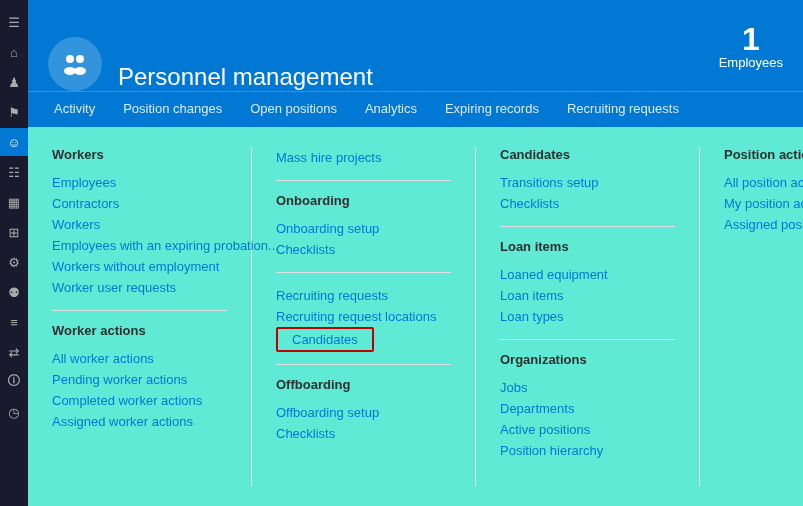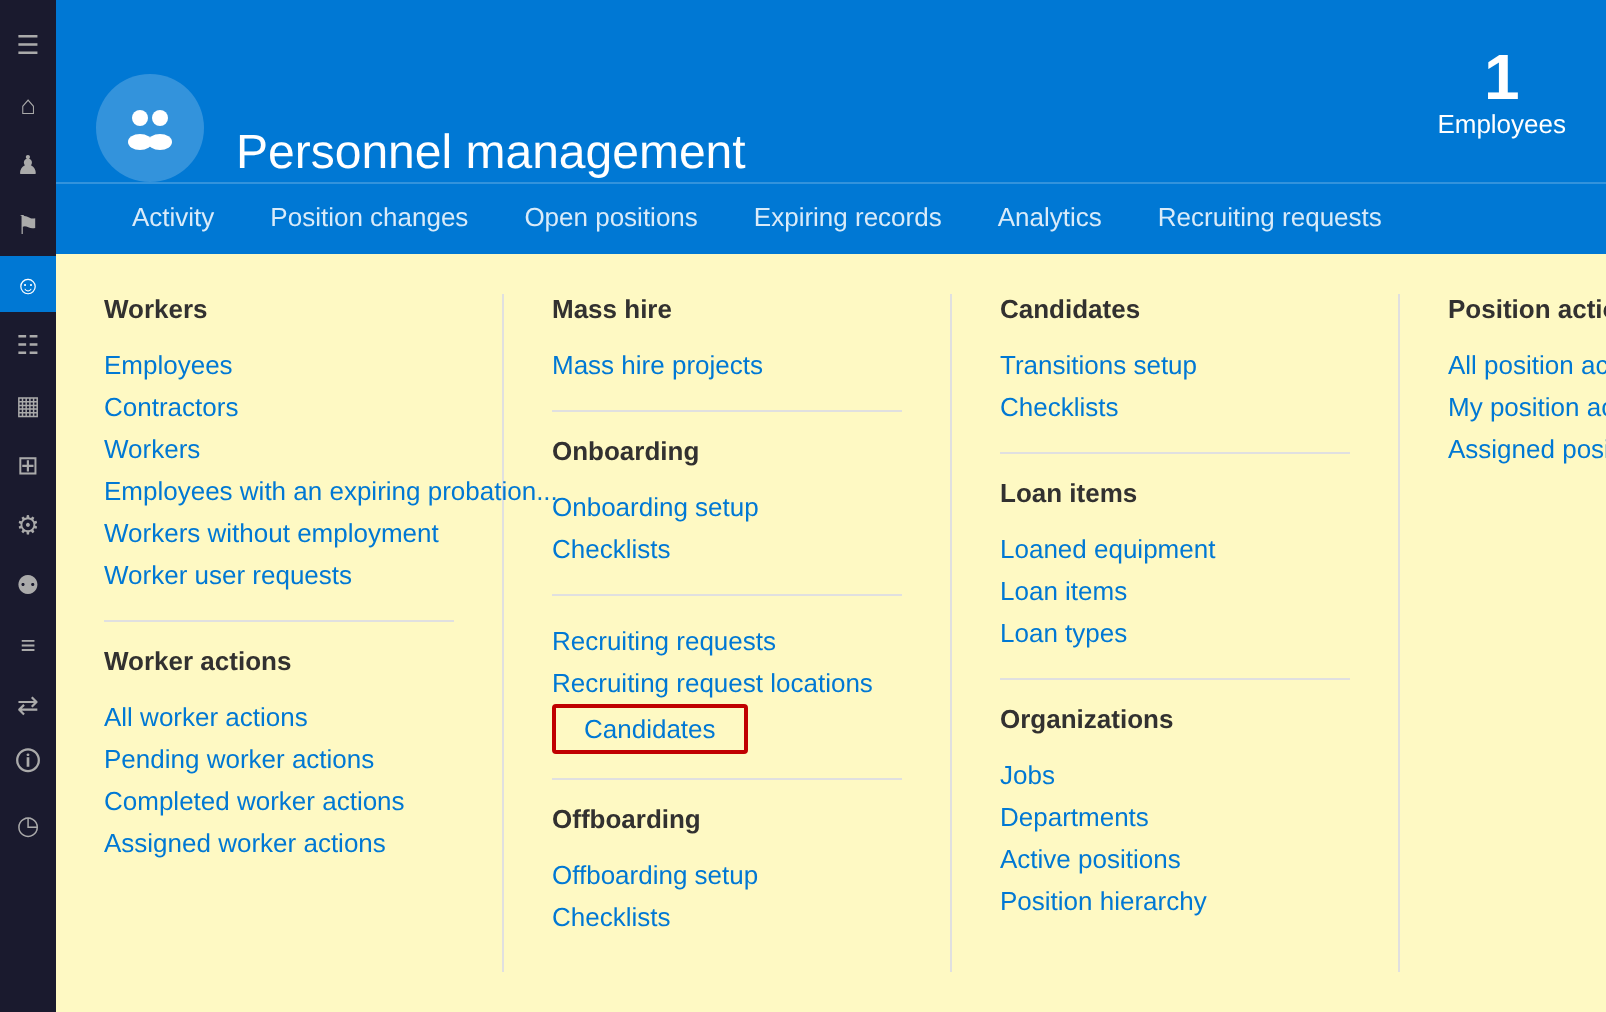--- a/index.html
+++ b/index.html
@@ -81,37 +81,37 @@
     .header-badge-label {
       font-size: 13px;
     }
 
     
     .navbar {
       background: #0078d4;
       height: 36px;
       display: flex;
       align-items: stretch;
-      padding: 0 24px;
+      padding: 0 12px;
       border-top: 1px solid rgba(255,255,255,0.2);
     }
     .nav-item {
       color: rgba(255,255,255,0.85);
       padding: 0 14px;
       display: flex;
       align-items: center;
       cursor: pointer;
       font-size: 13px;
       white-space: nowrap;
       border-bottom: 2px solid transparent;
     }
 
     
     .dropdown-area {
-      background: #fef9c3;
+      background: #5eead4;
       padding: 20px 24px;
       display: flex;
       gap: 0;
       flex-wrap: nowrap;
       height: calc(506px - 91px - 36px);
       overflow-y: auto;
     }
 
     .dropdown-col {
       min-width: 200px;
@@ -194,22 +194,22 @@
     <div class="header-badge">
       <div class="header-badge-count">1</div>
       <div class="header-badge-label">Employees</div>
     </div>
   </div>
 
   <div class="navbar">
     <div class="nav-item">Activity</div>
     <div class="nav-item">Position changes</div>
     <div class="nav-item">Open positions</div>
+    <div class="nav-item">Analytics</div>
     <div class="nav-item">Expiring records</div>
-    <div class="nav-item">Analytics</div>
     <div class="nav-item">Recruiting requests</div>
 
   </div>
 
   <div class="dropdown-area">
 
     <div class="dropdown-col">
       <div class="section-title">Workers</div>
       <a class="menu-link">Employees</a>
       <a class="menu-link">Contractors</a>
@@ -219,21 +219,20 @@
       <a class="menu-link">Worker user requests</a>
       <hr class="section-separator">
       <div class="section-title">Worker actions</div>
       <a class="menu-link">All worker actions</a>
       <a class="menu-link">Pending worker actions</a>
       <a class="menu-link">Completed worker actions</a>
       <a class="menu-link">Assigned worker actions</a>
     </div>
 
     <div class="dropdown-col">
-      <div class="section-title">Mass hire</div>
       <a class="menu-link">Mass hire projects</a>
       <hr class="section-separator">
       <div class="section-title">Onboarding</div>
       <a class="menu-link">Onboarding setup</a>
       <a class="menu-link">Checklists</a>
       <hr class="section-separator">
       <a class="menu-link">Recruiting requests</a>
       <a class="menu-link">Recruiting request locations</a>
       <a class="candidates-link">Candidates</a>
       <hr class="section-separator">

